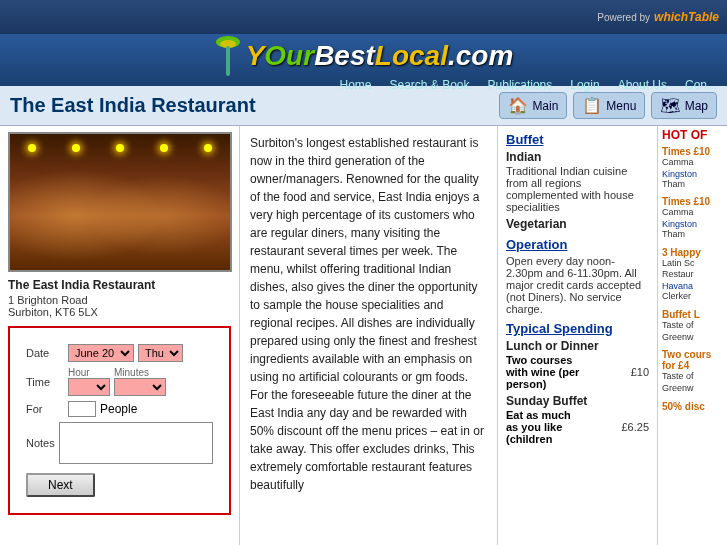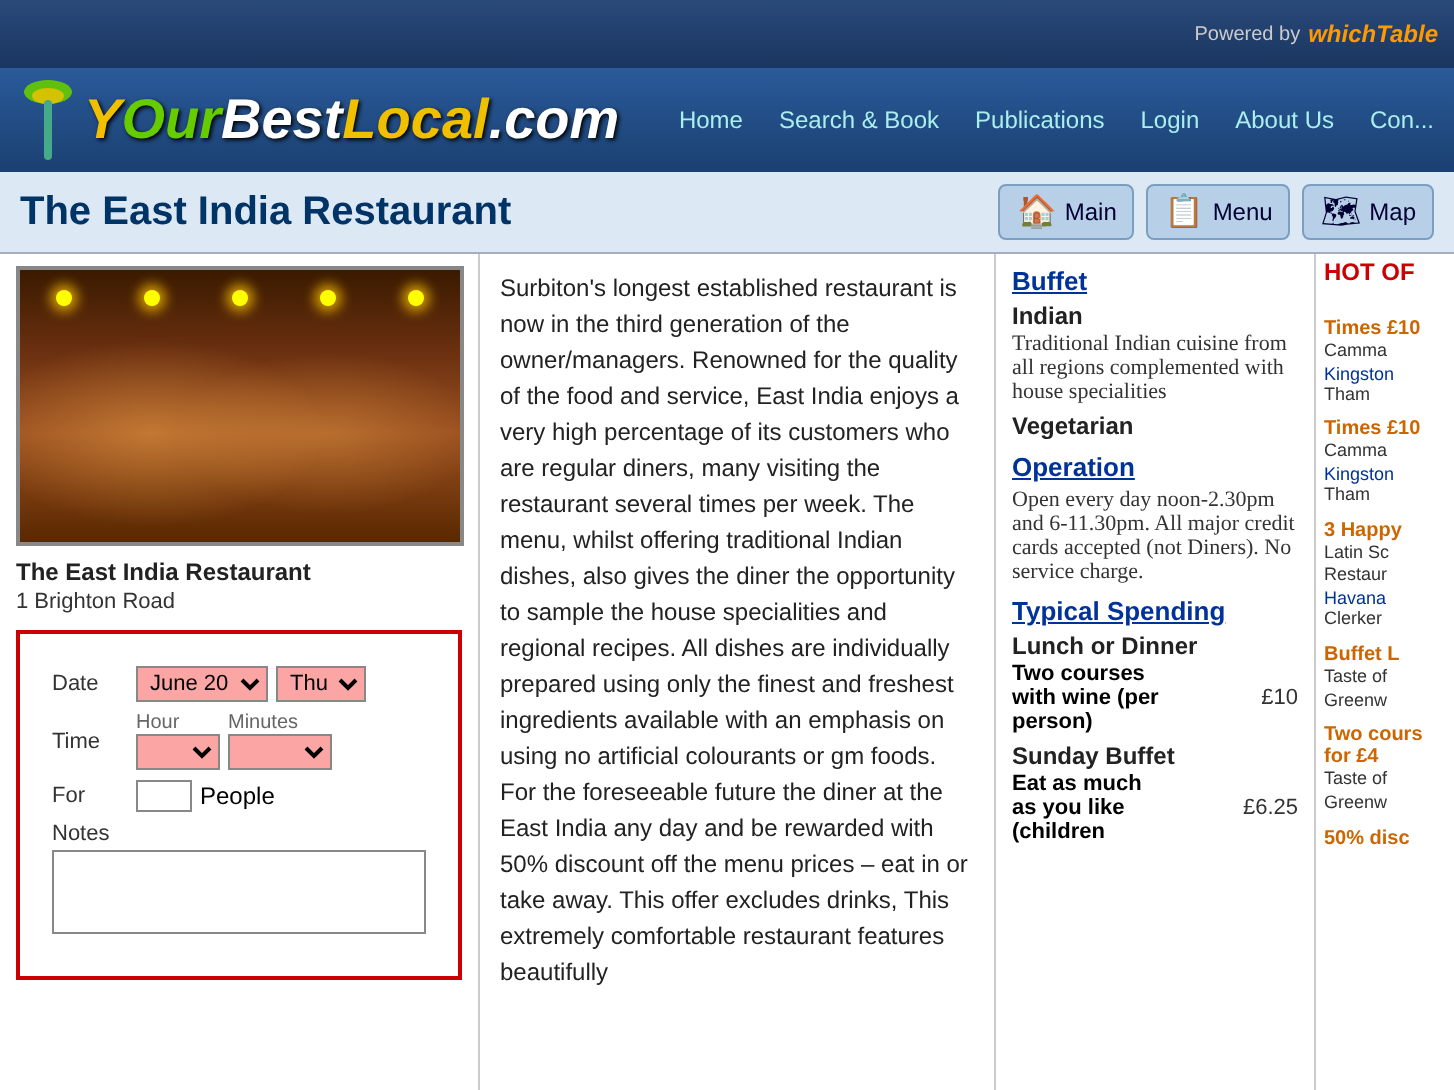--- a/index.html
+++ b/index.html
@@ -27,20 +27,21 @@
     }
     #whichtable-logo span { color: #f90; }
 
     
     #header {
       background: linear-gradient(to bottom, #2a5a9a, #1a4070);
       height: 52px;
       display: flex;
       align-items: center;
       padding: 0 10px;
+      flex-direction: column;
     }
     #logo-area {
       display: flex;
       align-items: center;
     }
     #logo-text {
       font-size: 28px;
       font-weight: bold;
       font-style: italic;
       color: #fff;
@@ -252,21 +253,20 @@
     .info-item-bold {
       font-weight: bold;
       font-size: 12px;
       color: #222;
       margin-bottom: 1px;
     }
     .info-item-text {
       font-size: 11px;
       color: #333;
       margin-bottom: 4px;
-      font-family: Liberation Serif, serif;
     }
     .spending-item {
       display: flex;
       justify-content: space-between;
       align-items: center;
       gap: 44px;
     }
     .spending-label { font-weight: bold; font-size: 11px; }
     .spending-price { font-size: 11px; color: #333; }
 
@@ -276,21 +276,21 @@
       min-width: 70px;
       background: #fff;
       border-left: 1px solid #ccc;
       padding: 2px 4px;
       overflow: hidden;
     }
     #hot-panel-title {
       color: #cc0000;
       font-weight: bold;
       font-size: 12px;
-      margin-bottom: 16px;
+      margin-bottom: 4px;
     }
     .hot-item {
       margin-bottom: 6px;
     }
     .hot-item-title {
       color: #cc6600;
       font-weight: bold;
       font-size: 10px;
       display: block;
     }
@@ -368,20 +368,21 @@
       <div class="img-lights">
         <div class="img-light"></div>
         <div class="img-light"></div>
         <div class="img-light"></div>
         <div class="img-light"></div>
         <div class="img-light"></div>
       </div>
     </div>
     <div id="restaurant-name-caption">The East India Restaurant</div>
     <div id="restaurant-addr1">1 Brighton Road</div>
+    <div id="restaurant-addr2">Surbiton, KT6 5LX</div>
 
     <div id="booking-form">
       <div class="form-row">
         <span class="form-label">Date</span>
         <select class="form-select">
           <option>June 20</option>
         </select>
         <select class="form-select">
           <option>Thu</option>
         </select>
@@ -401,24 +402,25 @@
               <option></option>
             </select>
           </div>
         </div>
       </div>
       <div class="form-row">
         <span class="form-label">For</span>
         <input id="people-count" type="text" value="" style="">
         <span>People</span>
       </div>
-      <div class="form-row" style="flex-direction:column; align-items:flex-start; gap:2px;">
+      <div class="form-row" style="flex-direction:row; align-items:center; gap:2px;">
         <span class="form-label">Notes</span>
         <textarea id="notes-area" style=""></textarea>
       </div>
+      <button id="next-button">Next</button>
     </div>
   </div>
 
   <div id="middle-panel">
     <p id="description-text">Surbiton's longest established restaurant is now in the third generation of the owner/managers. Renowned for the quality of the food and service, East India enjoys a very high percentage of its customers who are regular diners, many visiting the restaurant several times per week. The menu, whilst offering traditional Indian dishes, also gives the diner the opportunity to sample the house specialities and regional recipes. All dishes are individually prepared using only the finest and freshest ingredients available with an emphasis on using no artificial colourants or gm foods. For the foreseeable future the diner at the East India any day and be rewarded with 50% discount off the menu prices – eat in or take away. This offer excludes drinks, This extremely comfortable restaurant features beautifully</p>
   </div>
 
   <div id="right-panel">
     <div class="info-section-title">Buffet</div>
     <div class="info-item-bold">Indian</div>

